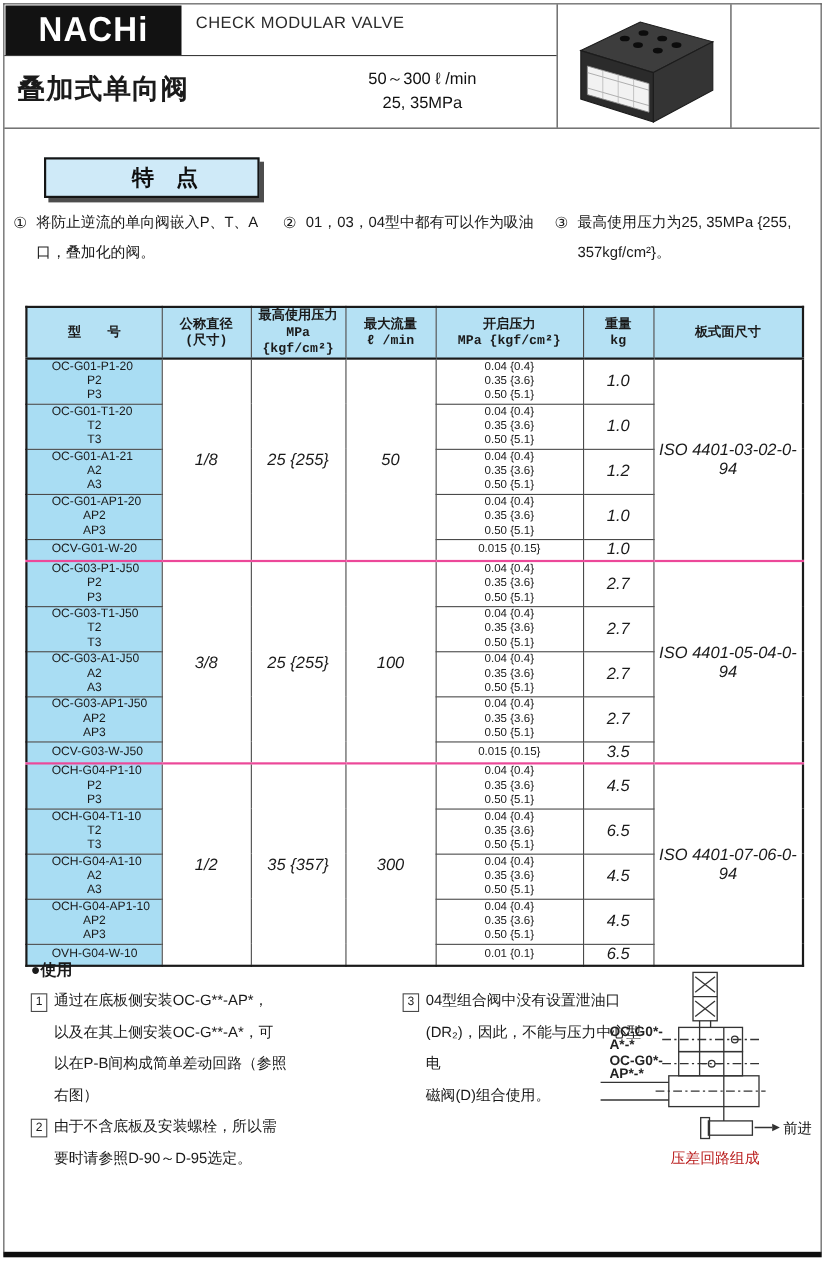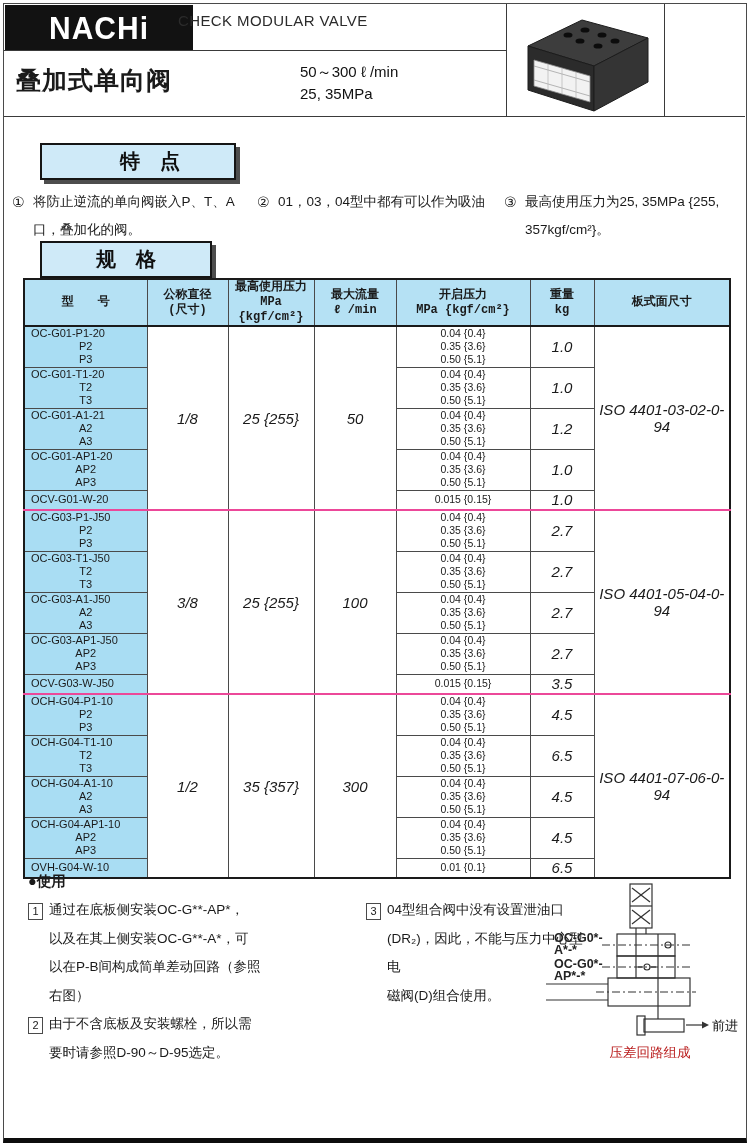--- a/index.html
+++ b/index.html
@@ -3,25 +3,25 @@
 <meta charset="utf-8">
 <style>
   html,body{margin:0;padding:0;background:#fff;}
   body{font-family:"Liberation Sans","DejaVu Sans",sans-serif;color:#1a1a1a;}
   .page{position:relative;width:750px;height:1147px;background:#fff;overflow:hidden;}
   .page-frame{position:absolute;left:3px;top:3px;width:742px;height:1134px;border:1px solid #4a4a4a;border-bottom:5px solid #0d0d0d;}
   .hline{position:absolute;height:1px;background:#3a3a3a;}
   .vline{position:absolute;width:1px;background:#3a3a3a;}
 
   
-  .nachi-box{position:absolute;left:5px;top:5px;width:188px;height:45px;background:#121212;display:flex;align-items:center;justify-content:center;}
+  .nachi-box{position:absolute;left:5px;top:5px;width:160px;height:45px;background:#121212;display:flex;align-items:center;justify-content:center;}
   .nachi-text{color:#fff;font-size:30px;font-weight:bold;letter-spacing:1px;transform:scaleY(1.05);}
   .title-en{position:absolute;left:178px;top:12px;font-size:15px;color:#2b2b2b;letter-spacing:0.4px;}
   .title-cn{position:absolute;left:16px;top:64px;font-size:25px;font-weight:bold;letter-spacing:1px;}
-  .flow-spec{position:absolute;left:300px;top:61px;width:200px;text-align:left;font-size:15px;line-height:22px;color:#111;}
+  .flow-spec{position:absolute;left:284px;top:61px;width:200px;text-align:center;font-size:15px;line-height:22px;color:#111;}
 
   
   .section-box{position:absolute;width:168px;height:33px;background:#cfeaf8;border:2px solid #151515;box-shadow:4px 4px 0 #4d4d4d;display:flex;align-items:center;justify-content:center;font-size:20px;font-weight:bold;color:#0f0f0f;}
   #features-box{left:40px;top:143px;padding-left:24px;}
   #specs-box{left:40px;top:241px;}
 
   
   .feat{position:absolute;font-size:13.5px;line-height:28px;}
   .feat .fnum{position:absolute;left:0;top:0;font-size:14px;}
   .feat .ftext{margin-left:21px;}
@@ -32,21 +32,21 @@
   
   table.spec{position:absolute;left:23px;top:278px;width:706px;border-collapse:collapse;table-layout:fixed;border:2px solid #1a1a1a;}
   .spec th,.spec td{border:1px solid #4a4a4a;padding:0;vertical-align:middle;}
   .spec thead th{background:#b5e1f4;font-size:12px;font-weight:bold;border-bottom:2px solid #1a1a1a;}
   .spec thead th div{line-height:15px;}
   .spec thead tr{height:32px;font-family:Liberation Mono, monospace;}
   .row-big{height:41px;}
   .row-small{height:20px;}
   .cell-model{background:#a9ddf3;font-size:11px;text-align:center;}
   .cell-model div{line-height:13px;}
-  .cell-model div:first-child{text-align:left;padding-left:6px;}
+  .cell-model div:first-child{text-align:left;padding-left:22px;}
   .cell-open{font-size:10.5px;text-align:center;}
   .cell-open div{line-height:13px;}
   .cell-mid,.cell-wt,.cell-iso{font-size:15px;text-align:center;font-style:italic;}
   .group-start td{border-top:2px solid #ec4899;}
 
   
   .usage-title{position:absolute;left:28px;top:872px;font-size:14.5px;font-weight:bold;}
   .note-col{position:absolute;top:896px;}
   #notes-left{left:28px;width:340px;}
   #notes-right{left:366px;width:222px;}
@@ -110,21 +110,20 @@
       </div>
   </div>
   <div id="feat-3" class="feat">
     <span class="fnum">③</span>
     <div class="ftext">
         <div>最高使用压力为25, 35MPa {255,</div>
         <div>357kgf/cm²}。</div>
       </div>
   </div>
 
-  <div id="specs-box" class="section-box">规　格</div>
 
   <table class="spec">
     <colgroup>
       <col style="width:123px">
         <col style="width:81px">
         <col style="width:86px">
         <col style="width:82px">
         <col style="width:134px">
         <col style="width:64px">
         <col style="width:136px">

